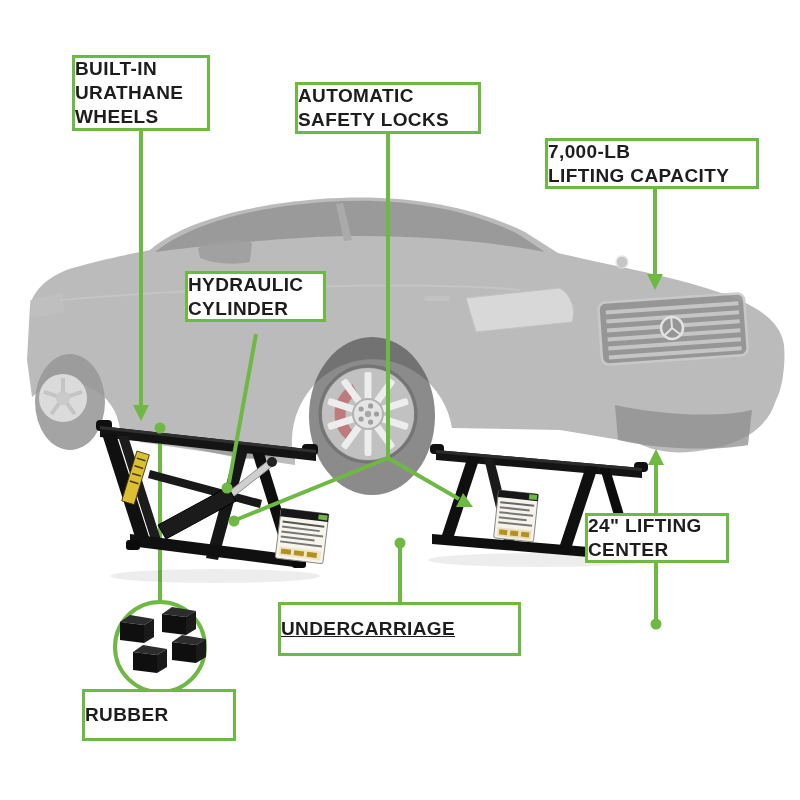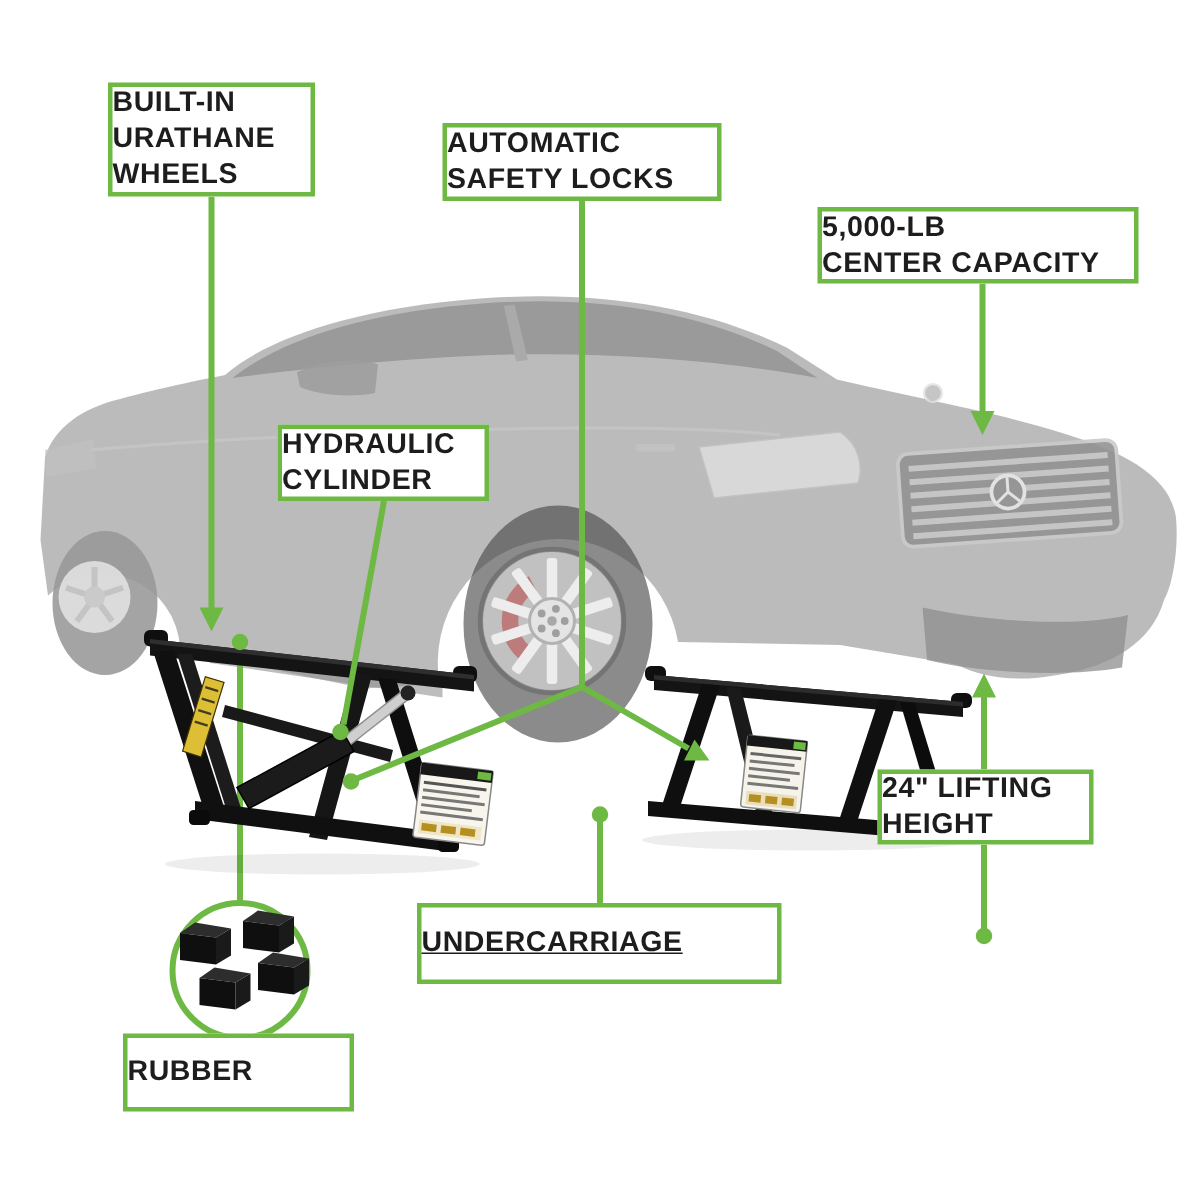--- a/index.html
+++ b/index.html
@@ -291,32 +291,32 @@
     <span>URATHANE</span>
     <span>WHEELS</span>
   </div>
 
   <div class="callout" style="left:295px;top:82px;width:186px;height:52px;">
     <span>AUTOMATIC</span>
     <span>SAFETY LOCKS</span>
   </div>
 
   <div class="callout" style="left:545px;top:138px;width:214px;height:51px;">
-    <span>5,000-LB</span>
-    <span>CENTER CAPACITY</span>
-  </div>
-
-  <div class="callout" style="left:185px;top:283px;width:141px;height:51px;">
+    <span>7,000-LB</span>
+    <span>LIFTING CAPACITY</span>
+  </div>
+
+  <div class="callout" style="left:185px;top:271px;width:141px;height:51px;">
     <span>HYDRAULIC</span>
     <span>CYLINDER</span>
   </div>
 
   <div class="callout" style="left:585px;top:513px;width:144px;height:50px;">
     <span>24" LIFTING</span>
-    <span>HEIGHT</span>
+    <span>CENTER</span>
   </div>
 
   <div class="callout" style="left:278px;top:602px;width:243px;height:54px;text-decoration:underline;">
     <span>UNDERCARRIAGE</span>
   </div>
 
   <div class="callout" style="left:82px;top:689px;width:154px;height:52px;">
     <span>RUBBER</span>
   </div>
 

